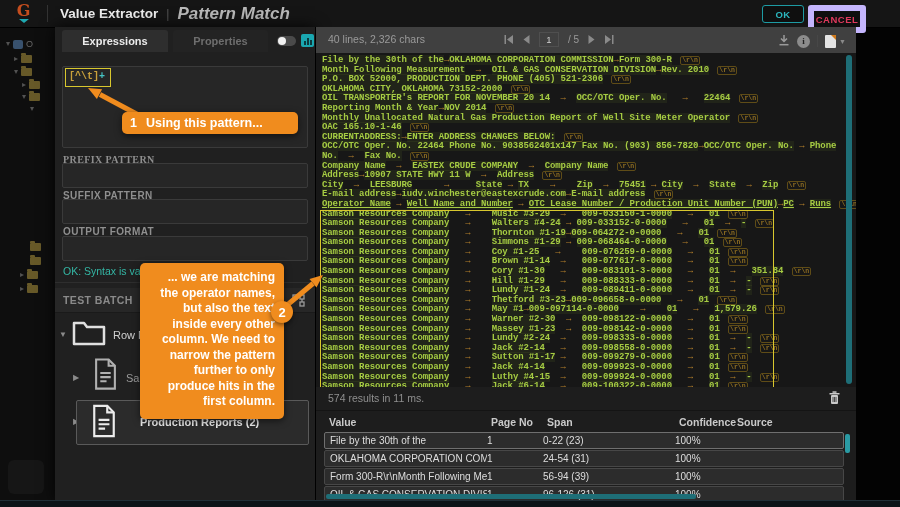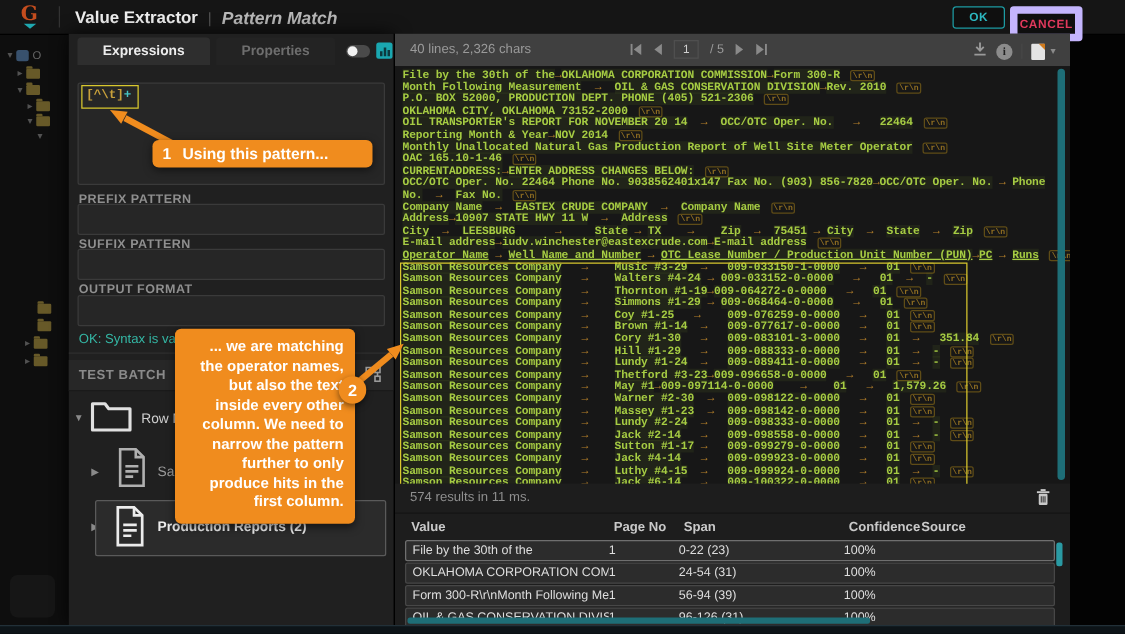--- a/index.html
+++ b/index.html
@@ -7,21 +7,21 @@
        font-family:"Liberation Sans",sans-serif;-webkit-font-smoothing:antialiased;}
   
   .titlebar{position:absolute;left:0;top:0;width:900px;height:27px;background:#151515;border-bottom:1px solid #000;z-index:5;}
   .logo-box{position:absolute;left:0;top:0;width:47px;height:27px;display:flex;flex-direction:column;align-items:center;justify-content:center;}
   .logo-g{color:#c44d1e;font-family:"DejaVu Serif",serif;font-weight:bold;font-size:16px;line-height:14px;}
   .logo-chev{width:0;height:0;border-left:5px solid transparent;border-right:5px solid transparent;border-top:4px solid #1fa8b0;margin-top:1px;}
   .tb-div{position:absolute;left:47px;top:5px;width:1px;height:17px;background:#333;}
   .tb-title{position:absolute;left:60px;top:0;height:27px;display:flex;align-items:center;}
   .tb-title .main{color:#f0f0f0;font-weight:bold;font-size:13.5px;}
   .tb-title .sep{color:#555;margin:0 8px;font-size:12px;}
-  .tb-title .sub{color:#b9b9b9;font-weight:bold;font-style:italic;font-size:14px;}
+  .tb-title .sub{color:#b9b9b9;font-weight:bold;font-style:italic;font-size:17px;}
   .btn{position:absolute;top:5px;height:16px;border-radius:3px;display:flex;align-items:center;justify-content:center;
        font-size:9.5px;font-weight:bold;letter-spacing:.5px;cursor:pointer;background:rgba(0,0,0,.25);}
   .btn-ok{left:762px;width:40px;border:1px solid #1d9ba3;color:#2cb7bf;}
   .btn-cancel{left:808px;width:46px;border:6px solid #c4b5fd;color:#e0395c;}
   .circ-icon{position:absolute;top:5px;width:16px;height:16px;border-radius:50%;background:#929292;display:flex;align-items:center;justify-content:center;color:#1d1d1d;font-weight:bold;font-size:11px;}
   
   .side-tree{position:absolute;left:0;top:27px;width:55px;height:473px;background:#0e0e0e;overflow:hidden;}
   .st-row{position:absolute;display:flex;align-items:center;gap:3px;opacity:.7;}
   .st-car{color:#6f6f6f;font-size:8px;line-height:8px;}
   .sfolder{width:11px;height:8px;background:#8d7a33;border-radius:1px;position:relative;}
@@ -179,21 +179,21 @@
       <i style="height:7px"></i>
       <i style="height:5px"></i>
   </div>
 
   <div class="sec-label" style="top:44px;margin-top:15px;">VALUE PATTERN</div>
   <div class="fbox" style="top:39px;height:80px;">
     <div class="vp-text"><span class="pat-body">[^\t]</span><span class="pat-quant">+</span></div>
     <div class="vp-hl"></div>
   </div>
 
-  <div class="sec-label" style="top:127px;">PREFIX PATTERN</div>
+  <div class="sec-label" style="top:127px;font-family:Liberation Serif, serif;">PREFIX PATTERN</div>
   <div class="fbox" style="top:136px;height:23px;"></div>
 
   <div class="sec-label" style="top:163px;">SUFFIX PATTERN</div>
   <div class="fbox" style="top:172px;height:23px;"></div>
 
   <div class="sec-label" style="top:199px;">OUTPUT FORMAT</div>
   <div class="fbox" style="top:209px;height:23px;"></div>
 
   <div class="syntax-ok">OK: Syntax is valid.</div>
   <div class="lp-div"></div>
@@ -224,21 +224,21 @@
     </svg>
   <span class="tree-lbl" style="left:71px;top:345px;color:#9a9a9a;">Sales Report (1)</span>
 
   <span class="tree-car" style="left:18px;top:390px;">▶</span>
   <div class="prod-box"></div>
   <svg style="position:absolute;left:36px;top:377px;" width="26" height="34" viewBox="0 0 24 30" fill="none" stroke="#ececec" stroke-width="2">
       <path d="M3 1 h12 l6 6 v22 h-18 z"></path>
       <path d="M15 1 v6 h6"></path>
       <path d="M7 14 h10 M7 18 h10 M7 22 h6"></path>
     </svg>
-  <span class="tree-lbl" style="left:71px;top:389px;color:#ececec;font-weight:bold;">Production Reports (2)</span>
+  <span class="tree-lbl" style="left:85px;top:389px;color:#ececec;font-weight:bold;">Production Reports (2)</span>
 </div>
 
 <div class="dialog-main">
   <div class="etoolbar">
     <div class="stats">40 lines, 2,326 chars</div>
     <div class="pager">
       <span class="ic">
           <svg width="10" height="9">
             <rect x="0.5" y="0" width="1.5" height="9" fill="#8a8a8a"></rect>
             <polygon points="9,0 9,9 3,4.5" fill="#8a8a8a"></polygon>

